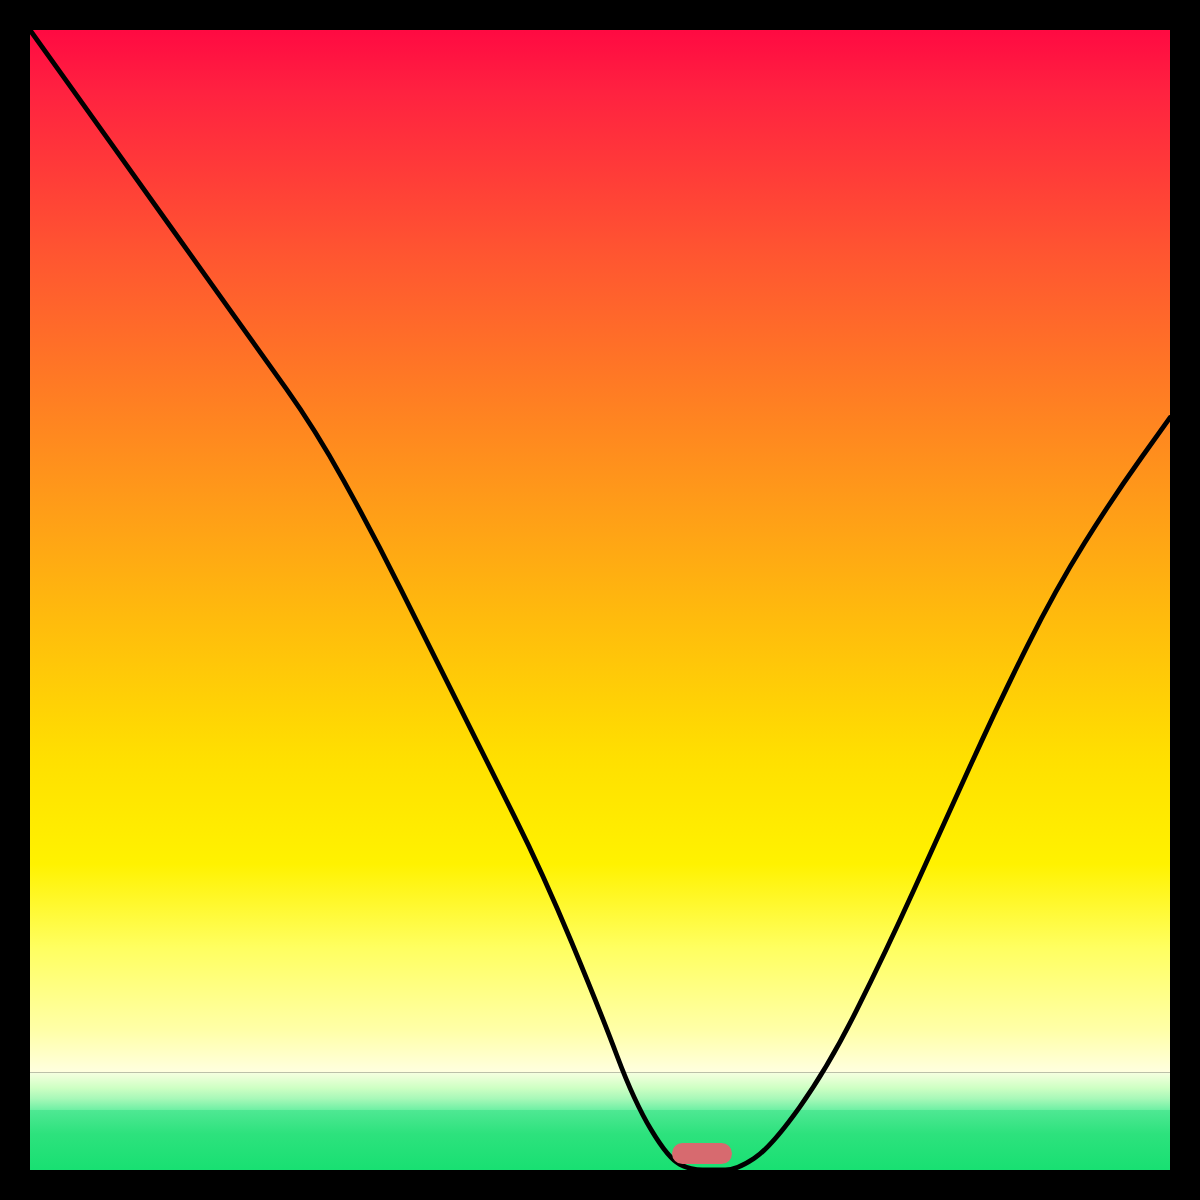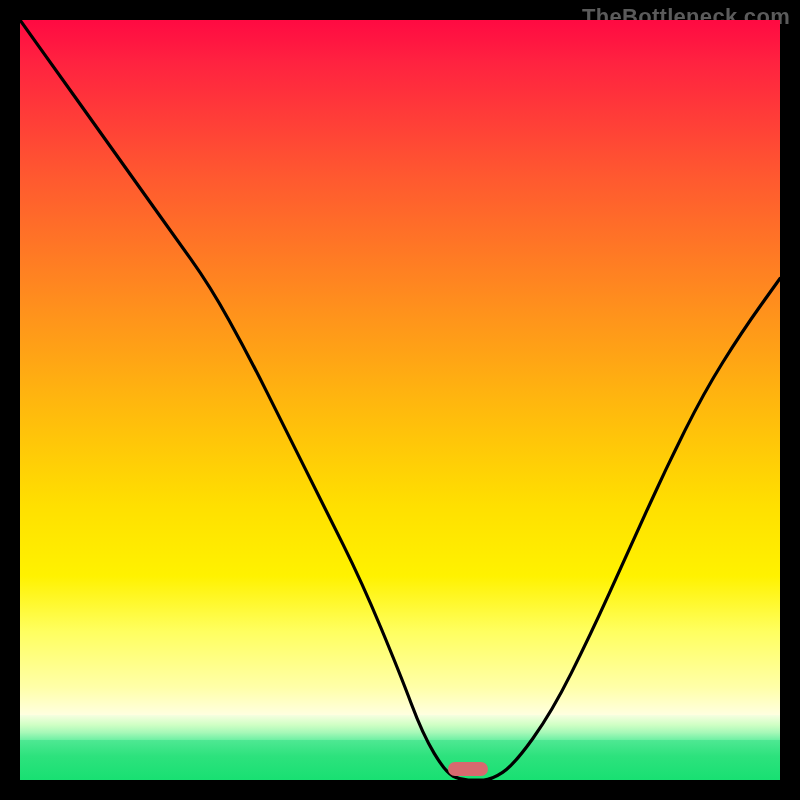--- a/index.html
+++ b/index.html
@@ -96,21 +96,20 @@
     position: absolute;
     left: 0; top: 0;
     width: 100%;
     height: 100%;
   }
 </style>
 </head>
 <body>
 
 <div class="frame">
-  <div class="watermark">TheBottleneck.com</div>
 
   <div class="plot-area">
     <div class="grad"></div>
     <div class="band-pale"></div>
     <div class="band-green"></div>
 
     <svg class="curve" viewBox="0 0 760 760" preserveAspectRatio="none">
       <path id="curve-path" d="M 0.0 0.0 Q 0.0 0.0 19.0 26.6 Q 38.0 53.2 57.0 79.8 Q 76.0 106.4 95.0 133.0 Q 114.0 159.6 133.0 186.2 Q 152.0 212.8 171.0 239.4 Q 190.0 266.0 209.0 300.2 Q 228.0 334.4 247.0 372.4 Q 266.0 410.4 285.0 448.4 Q 304.0 486.4 323.0 524.4 Q 342.0 562.4 361.0 608.0 Q 380.0 653.6 391.4 684.0 Q 402.8 714.4 414.2 733.4 Q 425.6 752.4 433.2 756.2 Q 440.8 760.0 448.4 760.0 Q 456.0 760.0 463.6 760.0 Q 471.2 760.0 482.6 752.4 Q 494.0 744.8 513.0 718.2 Q 532.0 691.6 551.0 653.6 Q 570.0 615.6 589.0 573.8 Q 608.0 532.0 627.0 490.2 Q 646.0 448.4 665.0 410.4 Q 684.0 372.4 703.0 342.0 Q 722.0 311.6 741.0 285.0 T 760.0 258.4" fill="none" stroke="#000" stroke-width="3.2" stroke-linejoin="round" stroke-linecap="round"></path>
     </svg>
 

